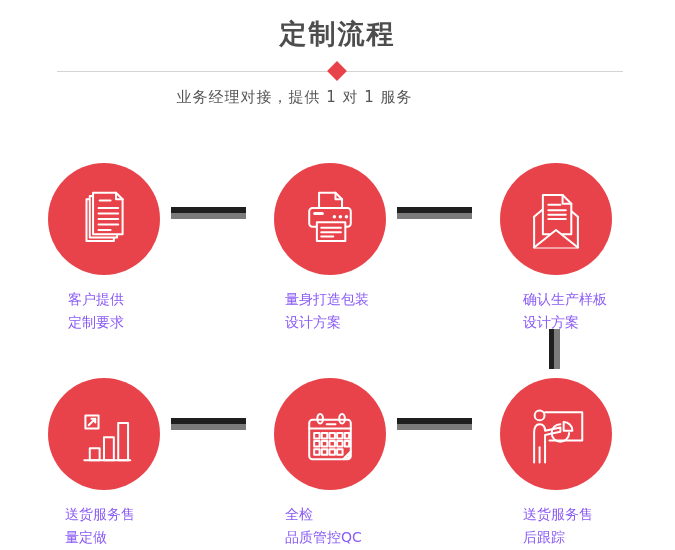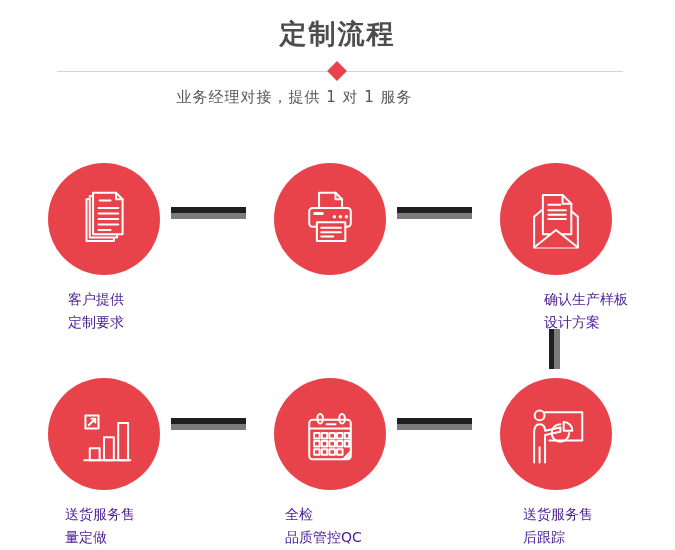--- a/index.html
+++ b/index.html
@@ -18,24 +18,24 @@
 
   .circle { position:absolute; width:112px; height:112px; border-radius:50%;
             background:#e8434a; display:flex; align-items:center; justify-content:center; }
   .c1 { left:48px;  top:163px; }
   .c2 { left:274px; top:163px; }
   .c3 { left:500px; top:163px; }
   .c4 { left:48px;  top:378px; }
   .c5 { left:274px; top:378px; }
   .c6 { left:500px; top:378px; }
 
-  .caption { position:absolute; font-size:14px; line-height:23px; color:#4c1d95; }
+  .caption { position:absolute; font-size:14px; line-height:23px; color:#8b5cf6; }
   .p1 { left:68px;  top:288px; }
   .p2 { left:285px; top:288px; }
-  .p3 { left:523px; top:288px;margin-left:21px; }
+  .p3 { left:523px; top:288px; }
   .p4 { left:65px;  top:503px; }
   .p5 { left:285px; top:503px; }
   .p6 { left:523px; top:503px; }
 
   .hbar { position:absolute; width:75px; height:12px;
           background:linear-gradient(to bottom,#1f1f1f 50%,#7b7b7b 50%); }
   .h1 { left:171px; top:207px; }
   .h2 { left:397px; top:207px; }
   .h3 { left:171px; top:418px; }
   .h4 { left:397px; top:418px; }
@@ -80,20 +80,24 @@
       <path d="M22,22 V8 H37 L43,14 V22"></path>
       <path d="M37,8 V14 H43"></path>
       <rect x="13" y="22" width="38" height="17" rx="3" fill="#e8434a"></rect>
       <path d="M18,27 H25" stroke-width="3"></path>
       <circle cx="36" cy="30" r="1.6" fill="#ffffff" stroke="none"></circle>
       <circle cx="41.5" cy="30" r="1.6" fill="#ffffff" stroke="none"></circle>
       <circle cx="47" cy="30" r="1.6" fill="#ffffff" stroke="none"></circle>
       <rect x="20" y="35" width="26" height="17" fill="#e8434a"></rect>
       <path d="M24,40 H42 M24,44 H42 M24,48 H35"></path>
     </svg>
+  </div>
+  <div class="caption p2">
+    <div>量身打造包装</div>
+    <div>设计方案</div>
   </div>
 
   <div class="circle c3">
     <svg class="icon" viewBox="0 0 64 64" fill="none" stroke="#ffffff" stroke-width="2" stroke-linejoin="round" stroke-linecap="round">
       <path d="M12,30 L20,23 M52,30 L44,23"></path>
       <path d="M20,10 H38 L46,18 V46 H20 Z" fill="#e8434a"></path>
       <path d="M38,10 V18 H46"></path>
       <path d="M25,19 H36 M25,24 H41 M25,28 H41 M25,32 H41"></path>
       <path d="M12,30 V58 H52 V30"></path>
       <path d="M12,58 L32,42 L52,58" fill="#e8434a"></path>

